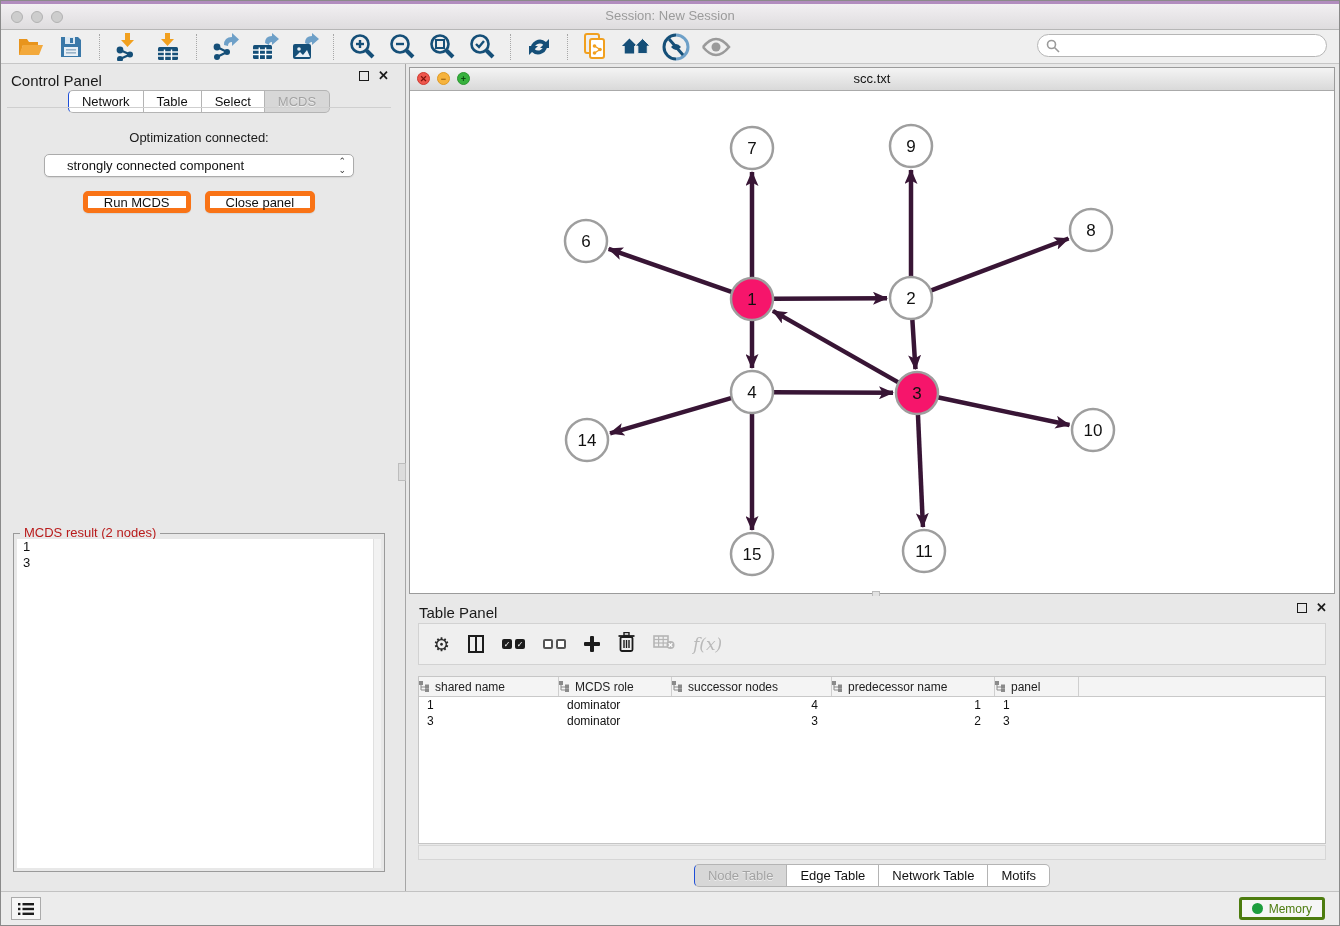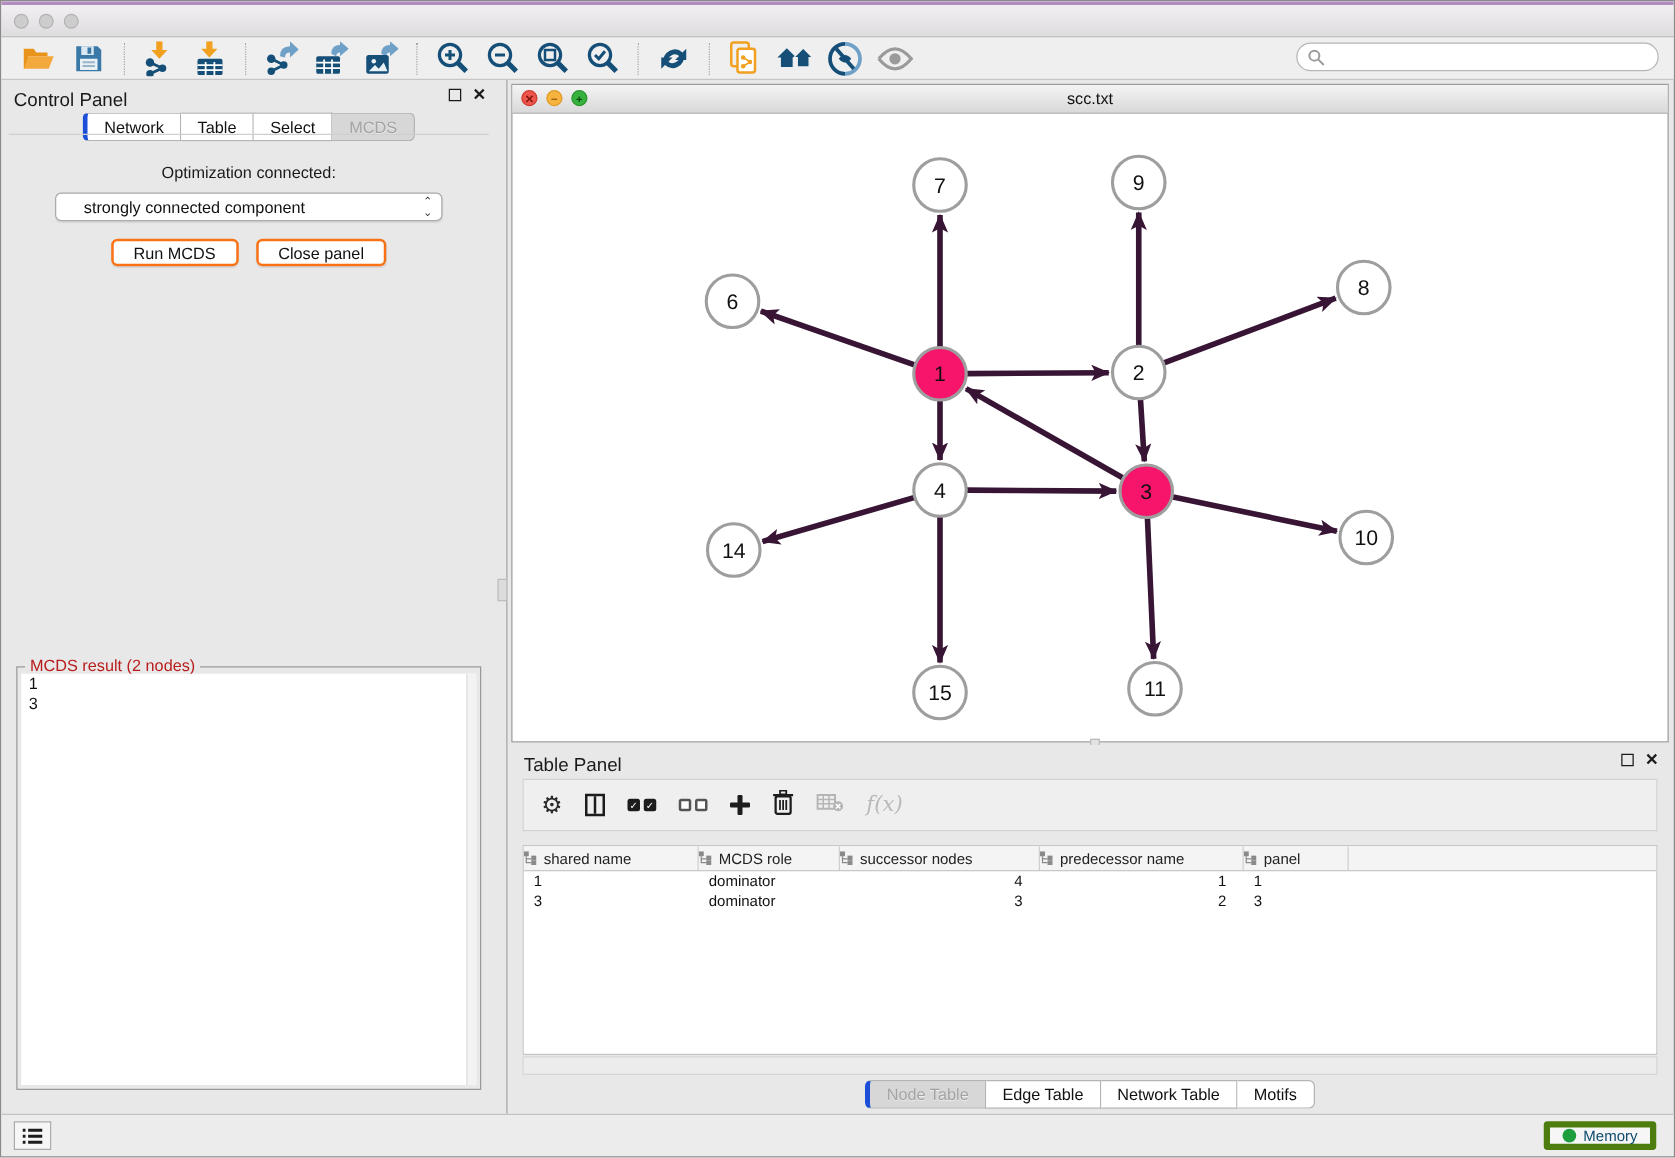--- a/index.html
+++ b/index.html
@@ -23,31 +23,31 @@
   .searchbox input{border:none;outline:none;flex:1;font-size:12px;background:transparent;}
   
   .control-panel{position:absolute;top:63px;left:0;width:396px;bottom:33px;background:#e8e8e8;}
   .panel-head{position:relative;height:26px;}
   .panel-head .ph-title{position:absolute;left:10px;top:8px;font-size:15px;color:#1a1a1a;}
   .panel-head .ph-btns{position:absolute;right:8px;top:7px;display:flex;gap:9px;align-items:center;}
   .float-box{width:10px;height:10px;border:1.6px solid #1a1a1a;box-sizing:border-box;}
   .close-x{font-size:13px;font-weight:bold;color:#1a1a1a;line-height:10px;}
   .tabbar{display:flex;justify-content:center;}
   .tab{background:#fff;border:1px solid #b4b4b4;border-left:none;padding:3px 13px;font-size:13px;color:#111;white-space:nowrap;}
-  .tab:first-child{border-left:4px solid #1d4ed8;border-radius:5px 0 0 5px;}
+  .tab:first-child{border-left:1px solid #1d4ed8;border-radius:5px 0 0 5px;}
   .tab:last-child{border-radius:0 5px 5px 0;}
   .tab.active{background:#d7d7d7;color:#a3a3a3;text-shadow:0 1px 0 #eee;}
   .cp-body{position:absolute;top:43px;left:6px;right:6px;bottom:6px;border-top:1px solid #cfcfcf;}
   .opt-label{text-align:center;font-size:13px;color:#1a1a1a;margin-top:22px;}
   .selectbox{position:relative;margin:9px auto 0 auto;width:310px;height:23px;background:#fff;
     border:1px solid #ababab;border-radius:5px;box-sizing:border-box;font-size:13px;color:#111;
     display:flex;align-items:center;padding-left:22px;box-shadow:0 1px 1px rgba(0,0,0,.08);}
   .stepper{position:absolute;right:7px;top:2px;font-size:9px;line-height:9px;color:#333;text-align:center;}
   .btn-row{display:flex;justify-content:center;gap:14px;margin-top:14px;}
-  .aqua-btn{background:#fff;border:2px solid #f97316;border-radius:5px;height:22px;padding:0 16px;
+  .aqua-btn{background:#fff;border:5px solid #f97316;border-radius:5px;height:22px;padding:0 16px;
     font-size:13px;color:#111;display:flex;align-items:center;box-shadow:0 1px 1px rgba(0,0,0,.08);}
   .result-group{position:absolute;left:6px;right:6px;top:425px;bottom:14px;border:1px solid #9a9a9a;}
   .result-legend{position:absolute;top:-9px;left:6px;background:#e8e8e8;padding:0 4px;font-size:13px;color:#b91c1c;}
   .result-inner{position:absolute;top:5px;left:3px;right:3px;bottom:3px;background:#fff;overflow:hidden;}
   .result-line{font-size:13px;color:#111;padding-left:6px;line-height:16px;}
   .result-scroll{position:absolute;top:5px;right:3px;width:7px;bottom:3px;background:#f2f2f2;border-left:1px solid #e0e0e0;}
   .v-divider{position:absolute;top:63px;bottom:33px;left:404px;width:1px;background:#a6a6a6;}
   .v-grip{position:absolute;left:397px;top:462px;width:8px;height:18px;background:#dcdcdc;border:1px solid #bdbdbd;box-sizing:border-box;}
   
   .net-window{position:absolute;left:408px;top:66px;width:926px;height:527px;background:#fff;
@@ -71,22 +71,22 @@
   .th{display:flex;align-items:center;justify-content:flex-start;gap:5px;font-size:12px;color:#222;
     border-right:1px solid #cfcfcf;box-sizing:border-box;height:19px;}
   .trow{display:flex;height:16px;}
   .td{font-size:12px;color:#111;box-sizing:border-box;line-height:16px;white-space:nowrap;}
   .tp-hscroll{position:absolute;left:9px;right:9px;bottom:29px;height:15px;background:#ececec;border:1px solid #d6d6d6;box-sizing:border-box;}
   .tp-tabs{position:absolute;left:0;right:0;bottom:2px;display:flex;justify-content:center;}
   
   .statusbar{position:absolute;left:0;right:0;bottom:0;height:33px;background:#ececec;border-top:1px solid #c2c2c2;}
   .list-btn{position:absolute;left:10px;top:5px;width:30px;height:23px;background:#f6f6f6;border:1px solid #ababab;
     display:flex;align-items:center;justify-content:center;box-sizing:border-box;}
-  .memory-btn{position:absolute;right:14px;top:5px;height:23px;background:#f6f6f6;border:5px solid #4d7c0f;border-radius:3px;
-    display:flex;align-items:center;gap:6px;padding:0 10px;font-size:12px;color:#0c4a6e;box-sizing:border-box;}
+  .memory-btn{position:absolute;right:14px;top:5px;height:23px;background:#f6f6f6;border:3px solid #4d7c0f;border-radius:3px;
+    display:flex;align-items:center;gap:6px;padding:0 10px;font-size:12px;color:#4d7c0f;box-sizing:border-box;}
   .mem-dot{width:11px;height:11px;border-radius:50%;background:#1e9e3e;}
   
   .g-gear{font-size:19px;color:#2b2b2b;line-height:19px;}
   .g-cols{width:16px;height:18px;border:2.5px solid #1c1c1c;box-sizing:border-box;position:relative;}
   .g-cols::after{content:"";position:absolute;left:4.5px;top:0;bottom:0;width:2px;background:#1c1c1c;}
   .chk-pair{display:flex;gap:3px;}
   .chk{width:10px;height:10px;box-sizing:border-box;font-size:8px;display:flex;align-items:center;justify-content:center;}
   .chk.on{background:#1c1c1c;color:#fff;border-radius:2px;}
   .chk.off{border:2px solid #555;background:#fff;border-radius:2px;}
   .g-plus{position:relative;width:16px;height:16px;}
@@ -100,20 +100,21 @@
 
 <div class="app">
 
   <div class="titlebar">
     <div class="purple-strip"></div>
     <div class="traffic">
       <div class="dot"></div>
       <div class="dot"></div>
       <div class="dot"></div>
     </div>
+    <div class="win-title">Session: New Session</div>
   </div>
 
   <div class="toolbar">
     <span class="tb-icon">
       <svg width="28" height="24" viewBox="0 0 28 24">
           <path d="M2 4 h8 l2 3 h9 v3 H6 L3 20 H2 z" fill="#e8941c"></path>
           <path d="M6 10 h20 l-4 10 H2 z" fill="#f3a93c"></path>
         </svg>
     </span>
     <span class="tb-icon">

